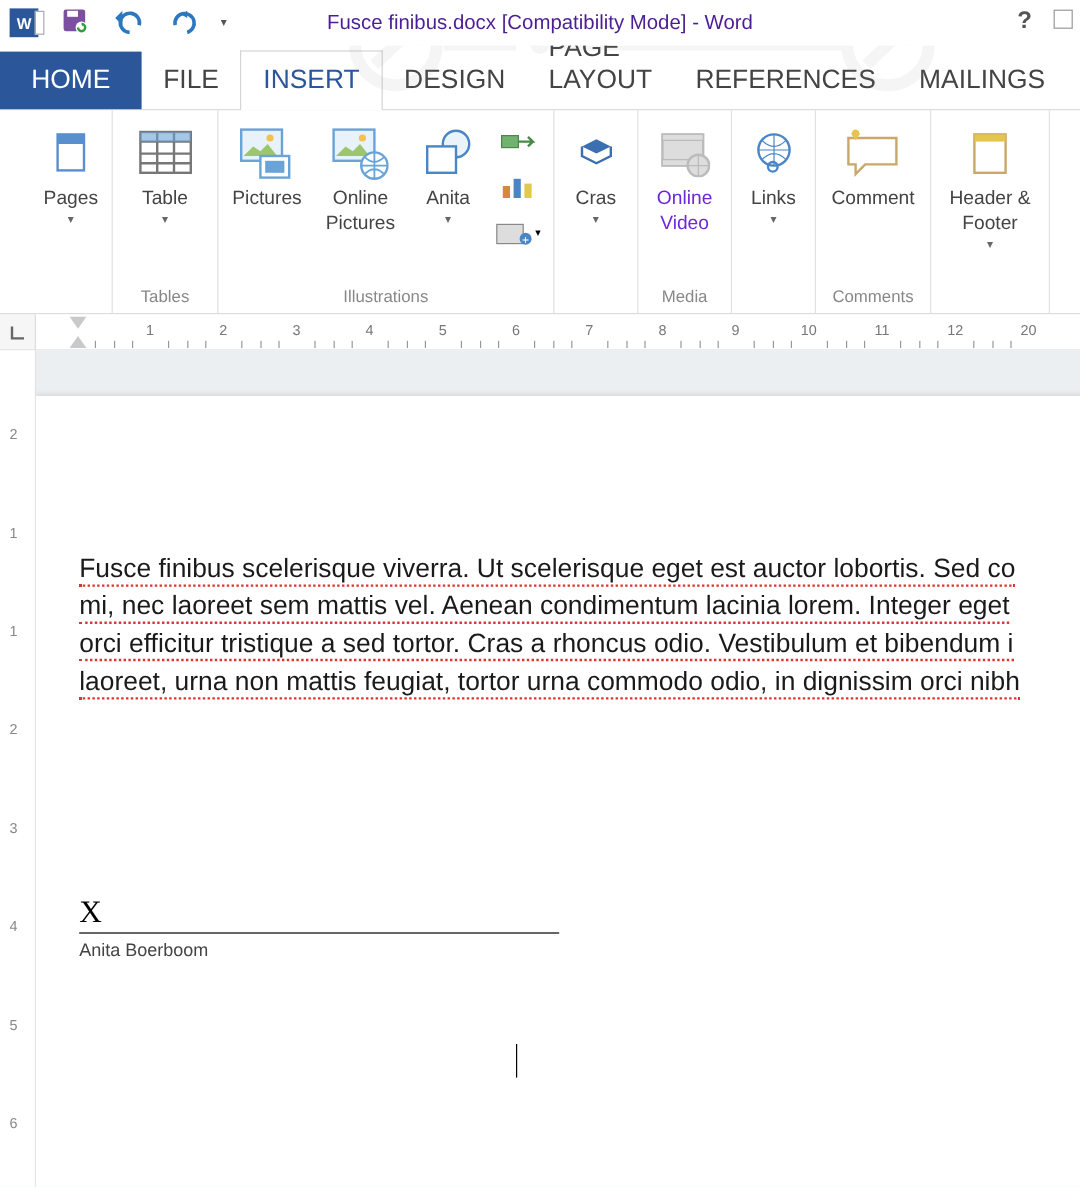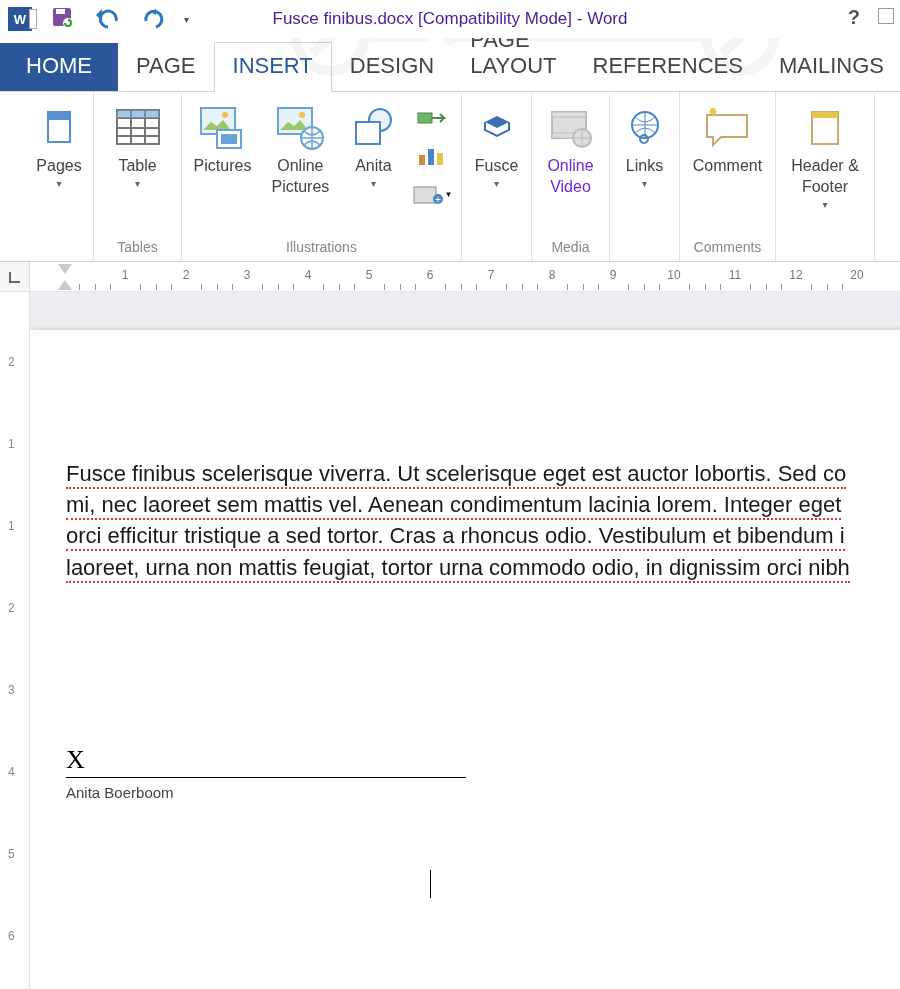--- a/index.html
+++ b/index.html
@@ -300,21 +300,21 @@
     </span>
     <span class="qat-arrow">▾</span>
   </div>
   <div class="title-text">Fusce finibus.docx [Compatibility Mode] - Word</div>
   <div class="help-icon">?</div>
   <div class="overflow-icon"></div>
 </div>
 
 <div class="tabs">
   <div class="tab file">HOME</div>
-  <div class="tab">PAGE</div>
+  <div class="tab">FILE</div>
   <div class="tab active">INSERT</div>
   <div class="tab">DESIGN</div>
   <div class="tab">PAGE LAYOUT</div>
   <div class="tab">REFERENCES</div>
   <div class="tab">MAILINGS</div>
   <div class="tab">REVIEW</div>
 </div>
 
 <div class="ribbon">
 
@@ -420,21 +420,21 @@
 
   <div class="group" style="min-width:70px">
     <div class="group-buttons">
       <div class="bigbtn">
         <div class="iconbox">
           <svg width="36" height="36">
               <path d="M18 6 l12 6 -12 6 -12 -6 z" fill="#3a6fb0"></path>
               <path d="M6 12 v8 l12 6 12 -6 v-8" fill="none" stroke="#3a6fb0" stroke-width="2"></path>
             </svg>
         </div>
-        <span>Fusce</span>
+        <span>Cras</span>
         <span class="caret">▾</span>
       </div>
     </div>
     <div class="group-label">&nbsp;</div>
   </div>
 
   <div class="group" style="min-width:78px">
     <div class="group-buttons">
       <div class="bigbtn disabled">
         <div class="iconbox">

